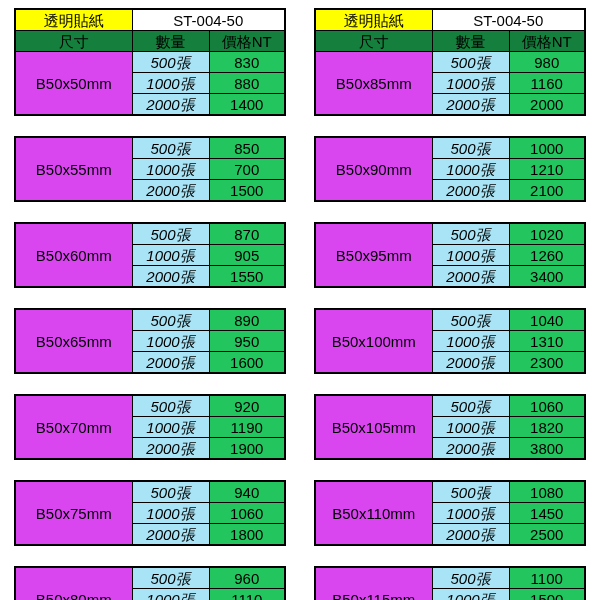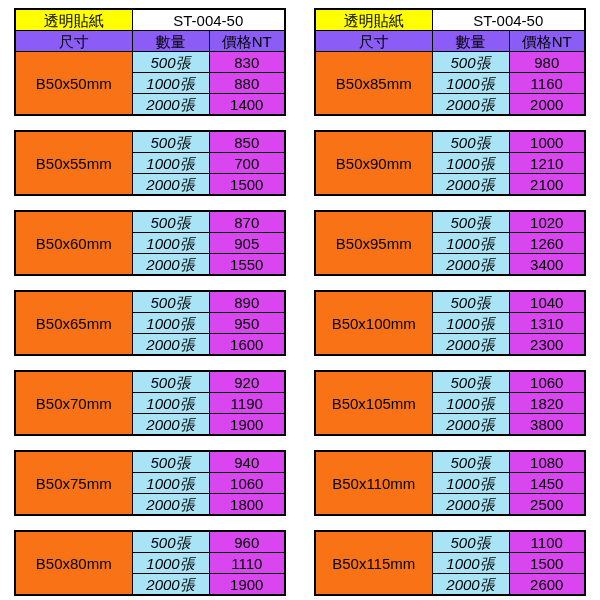--- a/index.html
+++ b/index.html
@@ -14,21 +14,21 @@
     height: 600px;
     box-sizing: border-box;
     padding: 8px 0 0 14px;
     display: flex;
     gap: 28px;
     background: #ffffff;
   }
   .column {
     display: flex;
     flex-direction: column;
-    gap: 14px;
+    gap: 20px;
   }
   table.price-block {
     border-collapse: collapse;
     border: 2px solid #000;
     table-layout: fixed;
   }
   table.price-block td {
     border: 1px solid #000;
     height: 20px;
     padding: 0 2px;
@@ -36,25 +36,25 @@
     vertical-align: middle;
     font-size: 15px;
     line-height: 1;
     overflow: hidden;
     white-space: nowrap;
   }
   col.c-size  { width: 117px; }
   col.c-qty   { width: 77px;  }
   col.c-price { width: 76px;  }
   td.bg-yellow { background: #FFFF00; }
-  td.bg-green  { background: #8b5cf6; }
+  td.bg-green  { background: #15803d; }
   td.bg-cyan   { background: #A8E4F5; font-style: italic; }
   td.product-code { font-size: 16px; }
-  td.size-cell { background: #f97316; }
-  td.price-cell { background: #d946ef; }
+  td.size-cell { background: #d946ef; }
+  td.price-cell { background: #22c55e; }
 </style>
 </head>
 <body>
 
 <div class="page">
   <div class="column" id="col-0">
       <table class="price-block">
         <colgroup>
           <col class="c-size">
           <col class="c-qty">

